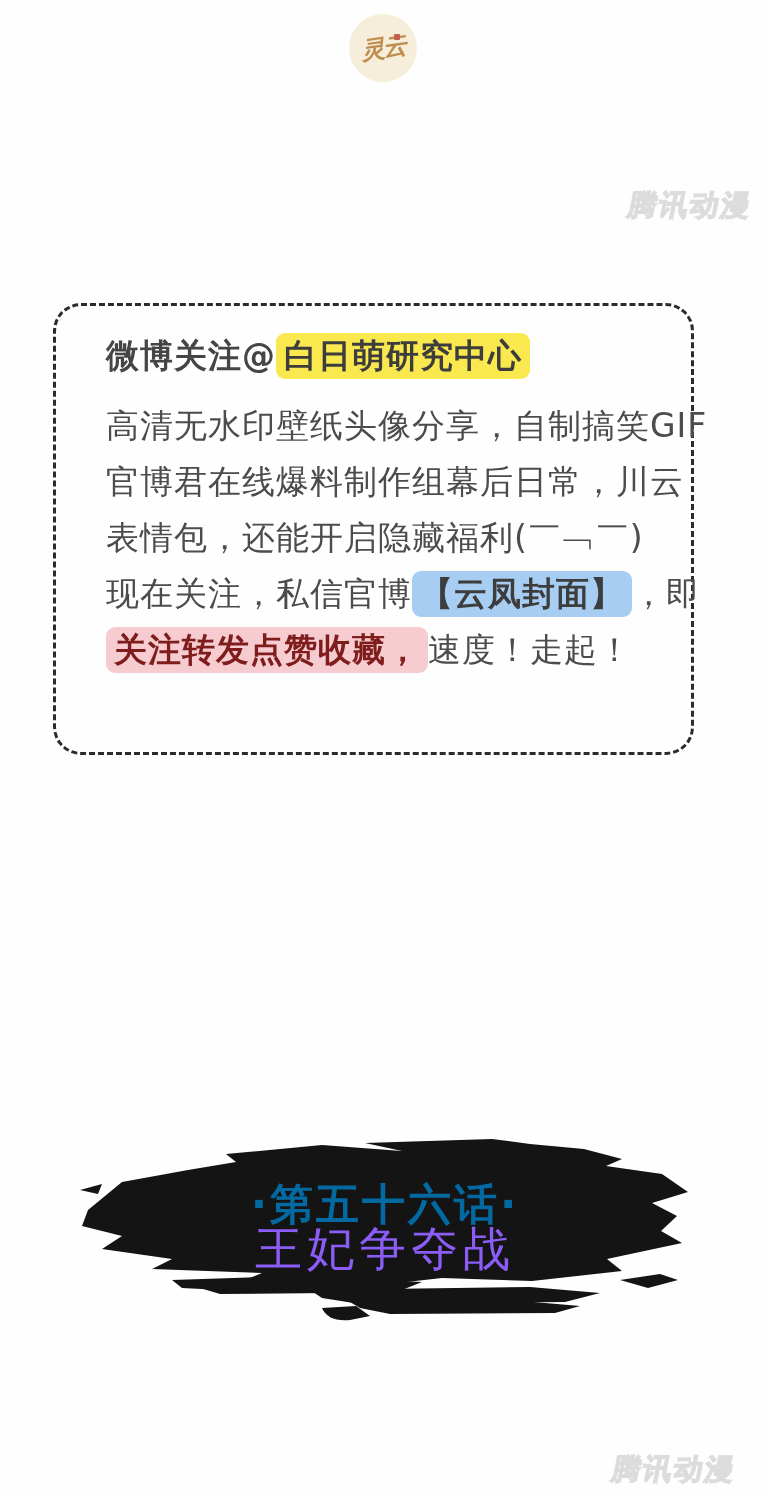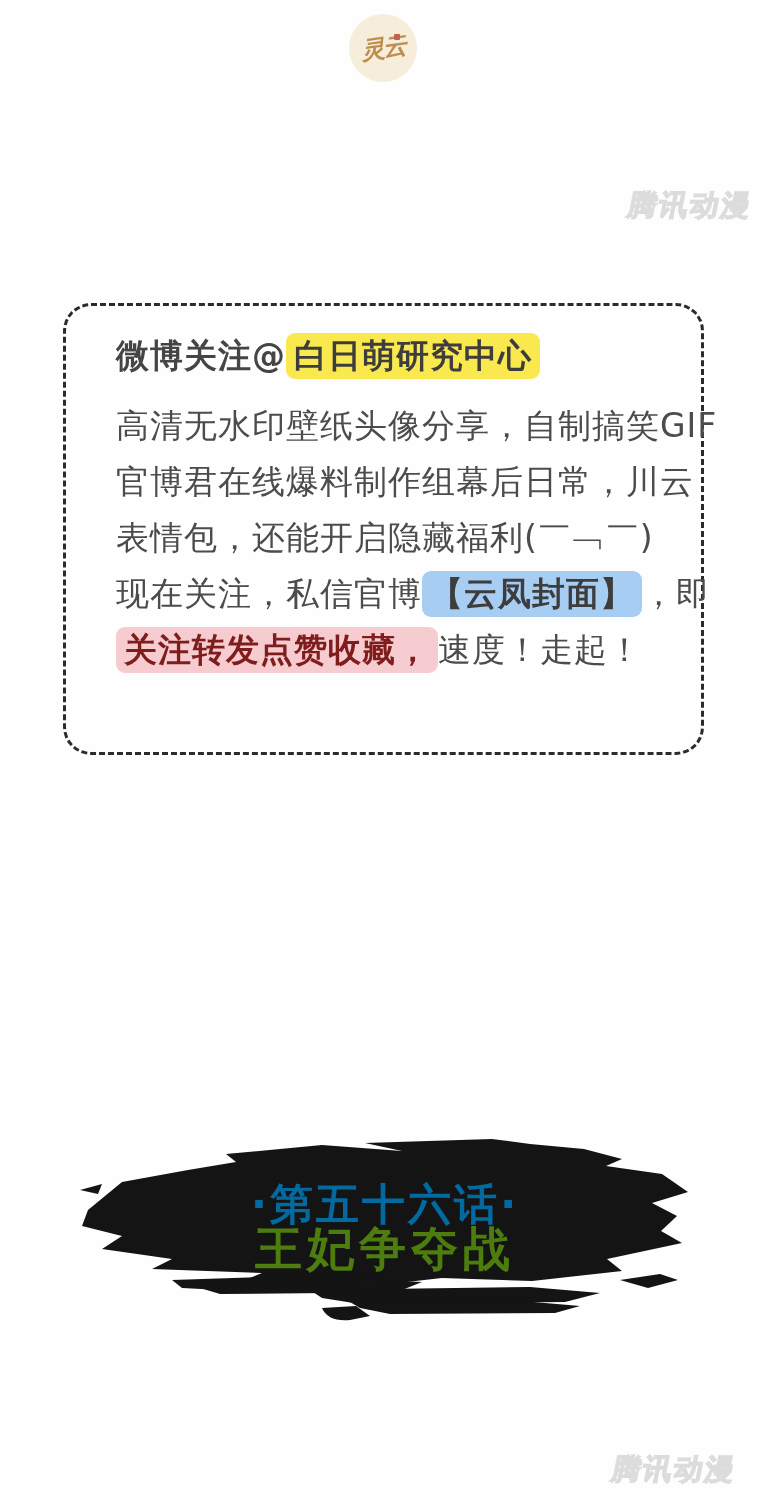--- a/index.html
+++ b/index.html
@@ -15,38 +15,38 @@
   .logo-seal{position:absolute;right:17px;top:20px;width:6px;height:6px;background:#c65f4e;border-radius:1px;}
 
   
   .watermark{position:absolute;font-weight:800;font-size:29px;letter-spacing:2px;
         color:#efefef;-webkit-text-stroke:1.3px #dcdcdc;transform:skewX(-11deg);
         white-space:nowrap;}
   .watermark.top{left:628px;top:186px;}
   .watermark.bottom{left:612px;top:1450px;}
 
   
-  .notice-box{position:absolute;left:63px;top:303px;width:641px;height:452px;
+  .notice-box{position:absolute;left:53px;top:303px;width:641px;height:452px;
         border:3px dashed #2b2b2b;border-radius:28px;box-sizing:border-box;
         padding:22px 30px 0 50px;}
   .nline{font-size:33px;line-height:56px;color:#4c4c4c;font-weight:500;white-space:nowrap;
         letter-spacing:1px;}
   .nline.first{margin-bottom:14px;font-weight:600;color:#454545;}
   .hl{border-radius:9px;padding:3px 8px 4px 8px;}
   .hl-yellow{background:#fae84f;font-weight:800;color:#3d3d3d;}
   .hl-blue{background:#a7cdf2;font-weight:800;color:#3d3d3d;text-align:center;}
   .hl-pink{background:#f6ccd0;font-weight:700;color:#7f1d1d;}
 
   
   .chapter-wrap{position:absolute;left:60px;top:1130px;width:650px;height:200px;}
   .chapter-wrap svg{position:absolute;left:0;top:0;}
   .chapter-label{position:absolute;left:0;top:46px;width:650px;text-align:center;
         color:#0369a1;font-size:43px;font-weight:800;letter-spacing:3px;}
   .chapter-title{position:absolute;left:0;top:88px;width:650px;text-align:center;
-        color:#4d7c0f;font-size:47px;font-weight:700;letter-spacing:5px;}
+        color:#8b5cf6;font-size:47px;font-weight:400;letter-spacing:5px;}
 </style>
 </head>
 <body>
 
 <div class="page">
 
   <div class="logo">
     <span class="logo-text">灵云</span>
     <span class="logo-seal"></span>
   </div>

